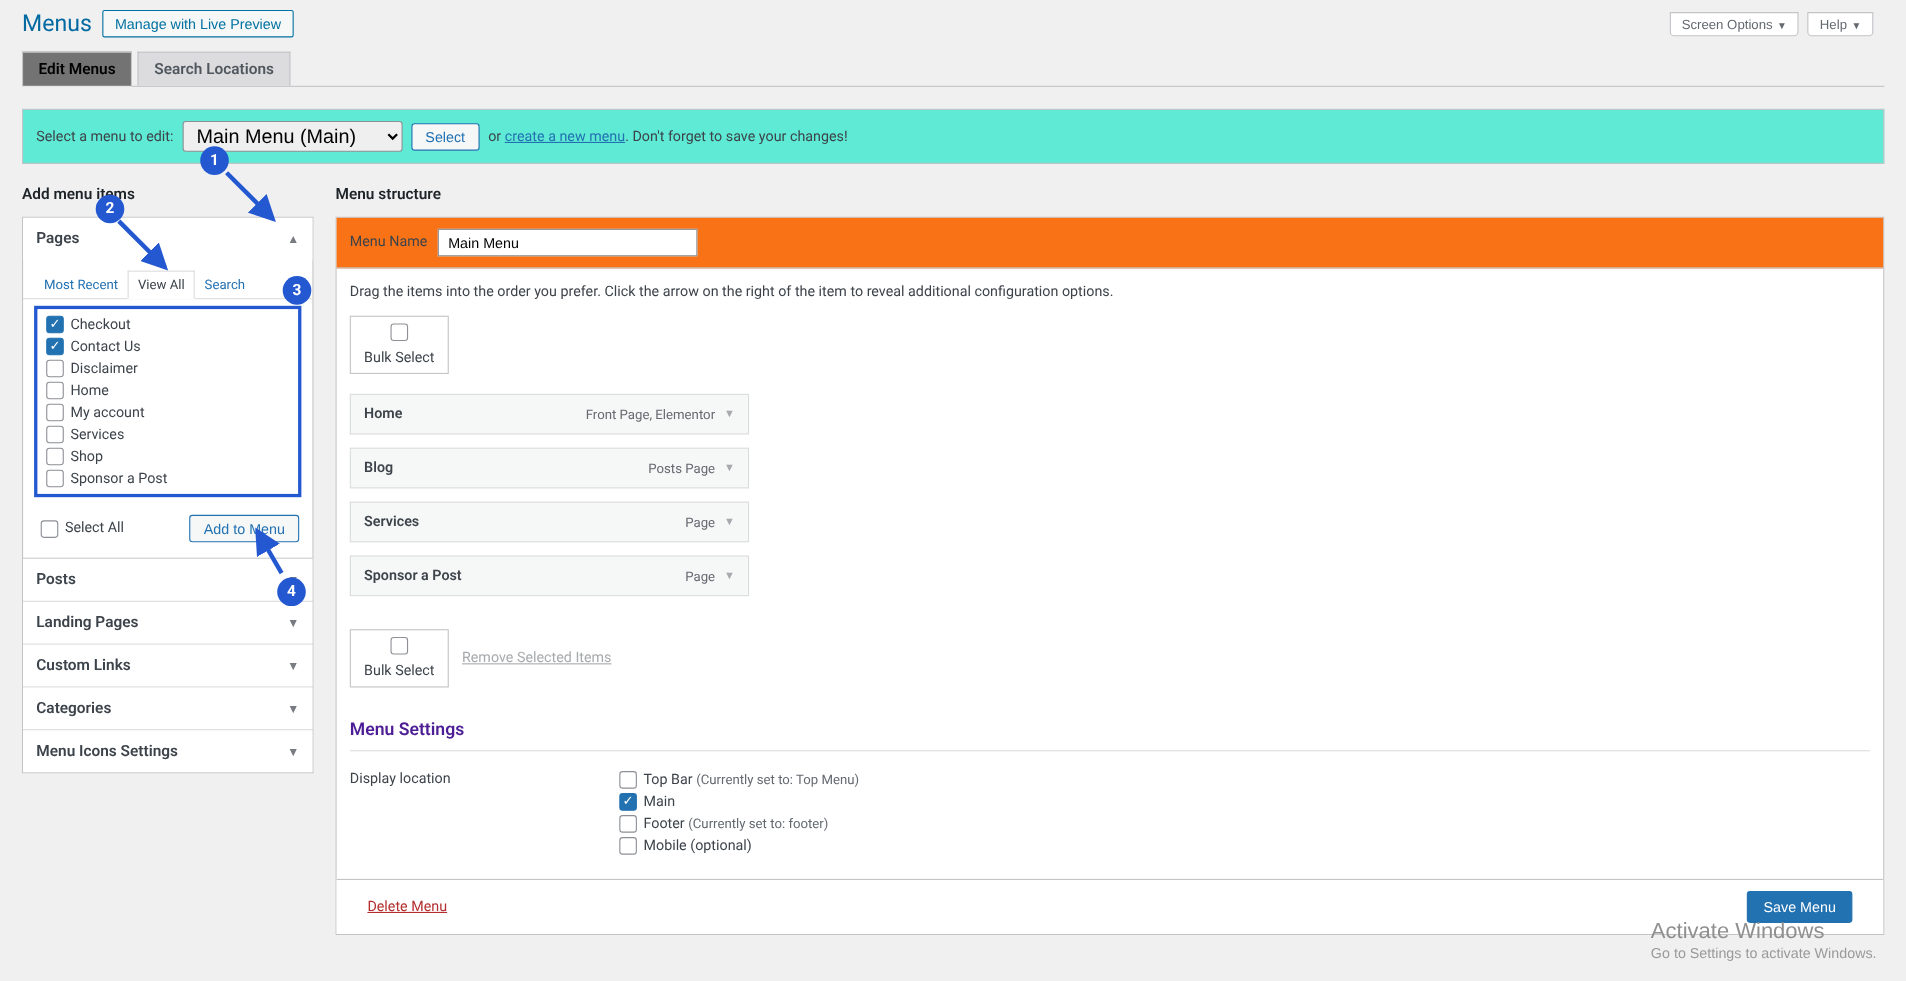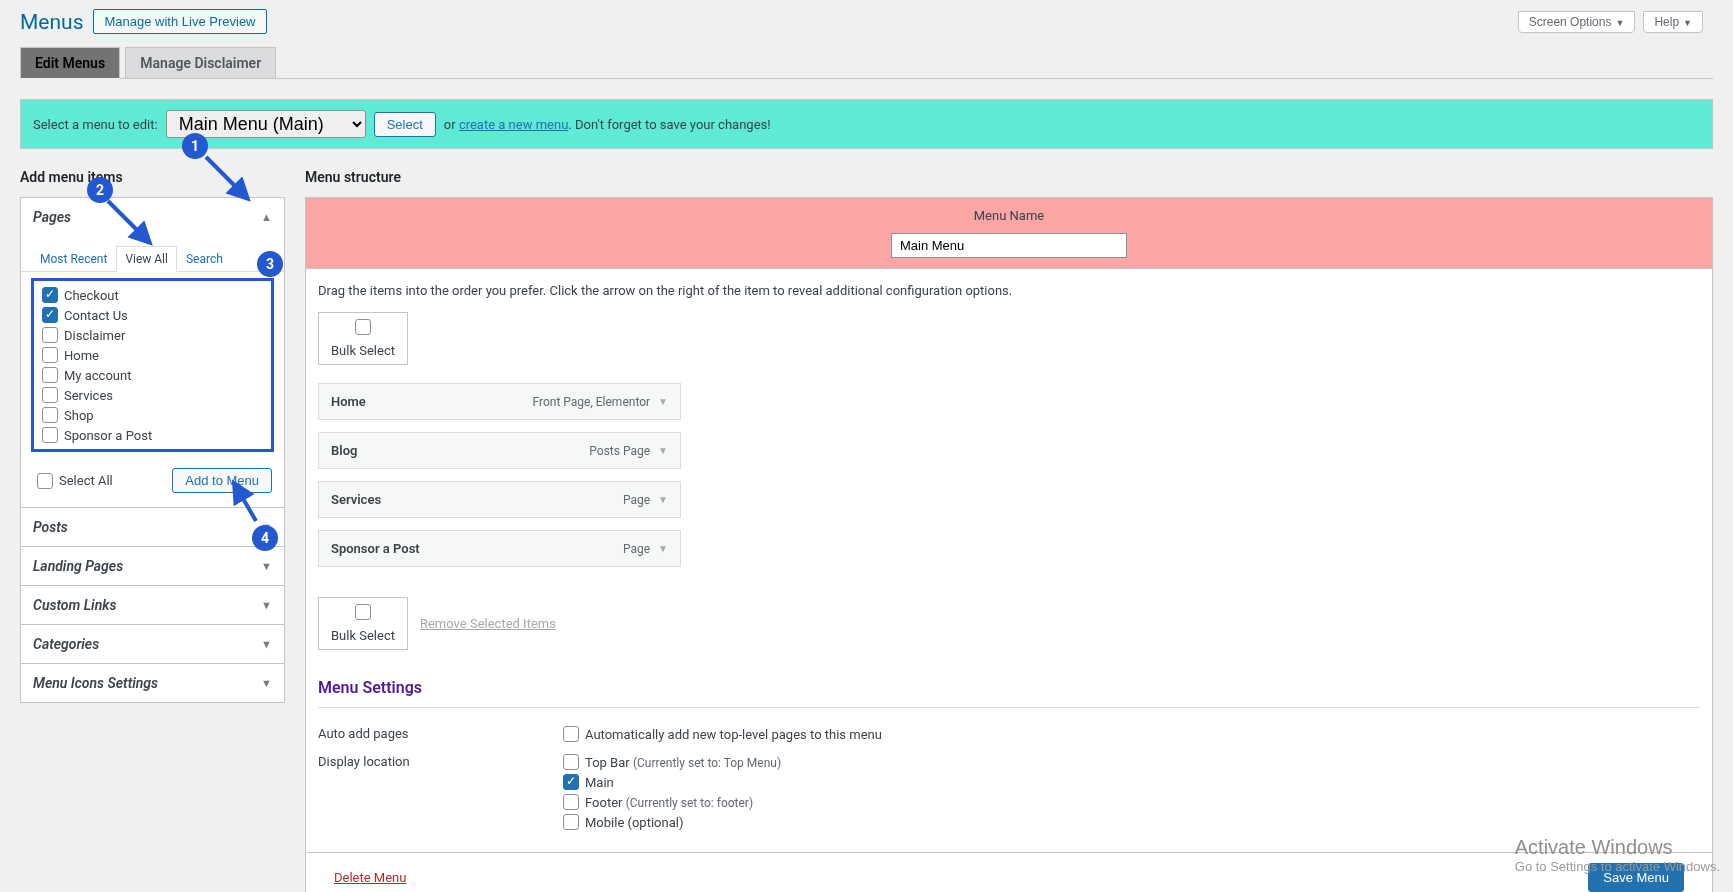--- a/index.html
+++ b/index.html
@@ -28,21 +28,21 @@
 
 .menu-management { display: flex; gap: 20px; margin-top: 20px; }
 .left-col { width: 265px; flex-shrink: 0; position: relative; }
 .right-col { flex: 1; }
 .col-heading { font-size: 14px; font-weight: 600; color: #1d2327; margin-bottom: 12px; }
 
 
 .accordion { border: 1px solid #c3c4c7; background: #fff; }
 .accordion-item { border-bottom: 1px solid #c3c4c7; }
 .accordion-item:last-child { border-bottom: none; }
-.accordion-header { display: flex; justify-content: space-between; align-items: center; padding: 11px 12px; font-size: 14px; font-weight: 600; cursor: pointer; background: #fff; font-style: italic; }
+.accordion-header { display: flex; justify-content: space-between; align-items: center; padding: 11px 12px; font-size: 14px; font-weight: 600; cursor: pointer; background: #fff; }
 .accordion-header .arrow { color: #787c82; font-size: 11px; }
 .accordion-header.closed .arrow::before { content: "▼"; }
 .accordion-header.open .arrow::before { content: "▲"; }
 .accordion-body { padding: 0; }
 
 
 .pages-tabs { display: flex; border-bottom: 1px solid #dcdcde; padding: 10px 10px 0 10px; gap: 0; font-size: 12px; }
 .pages-tab { padding: 5px 8px; color: #2271b1; cursor: pointer; border: 1px solid transparent; border-bottom: none; margin-bottom: -1px; }
 .pages-tab.active { border: 1px solid #dcdcde; border-bottom: 1px solid #fff; color: #3c434a; background: #fff; }
 
@@ -54,21 +54,21 @@
 .pages-list::-webkit-scrollbar-thumb { background: #c1c1c1; border: 3px solid #f0f0f0; border-radius: 7px; }
 .page-check { display: flex; align-items: center; gap: 6px; padding: 2px 4px; font-size: 13px; }
 .page-check input[type=checkbox] { width: 16px; height: 16px; border: 1px solid #8c8f94; border-radius: 3px; appearance: none; cursor: pointer; position: relative; }
 .page-check input[type=checkbox]:checked { background: #2271b1; border-color: #2271b1; }
 .page-check input[type=checkbox]:checked::after { content: "✓"; color: #fff; font-size: 12px; position: absolute; left: 2px; top: -1px; }
 
 .pages-footer { display: flex; justify-content: space-between; align-items: center; padding: 10px 12px 14px 12px; }
 
 
 .menu-panel { background: #fff; border: 1px solid #c3c4c7; }
-.menu-panel-head { background: #fca5a5; border-bottom: 1px solid #c3c4c7; padding: 10px 12px; display: flex; align-items: center; gap: 10px; flex-direction: column; }
+.menu-panel-head { background: #f97316; border-bottom: 1px solid #c3c4c7; padding: 10px 12px; display: flex; align-items: center; gap: 10px; }
 .menu-name-input { width: 236px; padding: 4px 8px; border: 1px solid #8c8f94; font-size: 13px; }
 .menu-panel-body { padding: 14px 12px; }
 .hint-text { font-size: 13px; color: #3c434a; margin-bottom: 14px; }
 
 .bulk-select-row { display: inline-flex; align-items: center; gap: 8px; border: 1px solid #c3c4c7; background: #fff; padding: 6px 12px; margin-bottom: 18px; flex-direction: column; }
 .bulk-select-row.below { margin-top: 18px; margin-bottom: 0; }
 .remove-link { color: #a7aaad; text-decoration: underline; margin-left: 12px; font-size: 13px; cursor: pointer; }
 
 
 .menu-item { display: flex; justify-content: space-between; align-items: center; width: 363px; border: 1px solid #dcdcde; background: #f6f7f7; padding: 10px 12px; margin-bottom: 12px; font-size: 13px; }
@@ -90,41 +90,41 @@
 
 .menu-panel-footer { display: flex; justify-content: space-between; align-items: center; padding: 10px 28px; border-top: 1px solid #c3c4c7; background: #fff; }
 .delete-link { color: #b32d2e; text-decoration: underline; font-size: 13px; cursor: pointer; }
 .btn-primary { background: #2271b1; border: 1px solid #2271b1; color: #fff; padding: 6px 14px; font-size: 13px; border-radius: 3px; cursor: pointer; font-weight: 400; }
 
 
 .badge { position: absolute; width: 26px; height: 26px; background: #2358d1; color: #fff; border-radius: 50%; display: flex; align-items: center; justify-content: center; font-weight: 700; font-size: 14px; z-index: 20; }
 svg.anno { position: absolute; pointer-events: none; z-index: 15; }
 
 
-.activate-win { position: fixed; right: 13px; bottom: 18px; text-align: left; color: #9a9a9a; font-family: "Segoe UI", sans-serif; z-index: 5; pointer-events: none; }
+.activate-win { position: fixed; right: 27px; bottom: 18px; text-align: left; color: #9a9a9a; font-family: "Segoe UI", sans-serif; z-index: 5; pointer-events: none; }
 .activate-win .big { font-size: 20px; color: #8f8f8f; }
 .activate-win .small { font-size: 13px; color: #9a9a9a; }
 </style>
 </head>
 <body>
 
 <div class="header-row">
   <div class="header-left">
     <h1 class="page-title">Menus</h1>
     <button class="btn-outline">Manage with Live Preview</button>
   </div>
   <div class="header-right">
     <button class="screen-btn"><span>Screen Options</span><span class="tri">▼</span></button>
     <button class="screen-btn"><span>Help</span><span class="tri">▼</span></button>
   </div>
 </div>
 
 <div class="nav-tab-wrapper">
   <a class="nav-tab active">Edit Menus</a>
-  <a class="nav-tab">Manage Disclaimer</a>
+  <a class="nav-tab">Search Locations</a>
 </div>
 
 <div class="menu-select-bar">
   <span>Select a menu to edit:</span>
   <select>
     <option>Main Menu (Main)</option>
   </select>
   <button class="btn-secondary">Select</button>
   <span>
     <span>or</span>
@@ -316,29 +316,20 @@
           <label class="bulk-select-row below">
             <input type="checkbox" class="wp-check" style="">
             <span>Bulk Select</span>
           </label>
           <span class="remove-link" style="margin-top:18px;">Remove Selected Items</span>
         </div>
 
         <h3 class="menu-settings-heading">Menu Settings</h3>
         <div class="settings-table">
           <div class="settings-row">
-            <div class="settings-label">Auto add pages</div>
-            <div class="settings-field">
-              <label>
-                  <input type="checkbox" class="wp-check" style="">
-                  <span>Automatically add new top-level pages to this menu</span>
-                </label>
-            </div>
-          </div>
-          <div class="settings-row">
             <div class="settings-label">Display location</div>
             <div class="settings-field">
               <label>
                   <input type="checkbox" class="wp-check" style="">
                   <span><span>Top Bar</span> <span class="sub">(Currently set to: Top Menu)</span></span>
                 </label>
               <label>
                   <input type="checkbox" class="wp-check" checked="" style="">
                   <span>Main</span>
                 </label>

